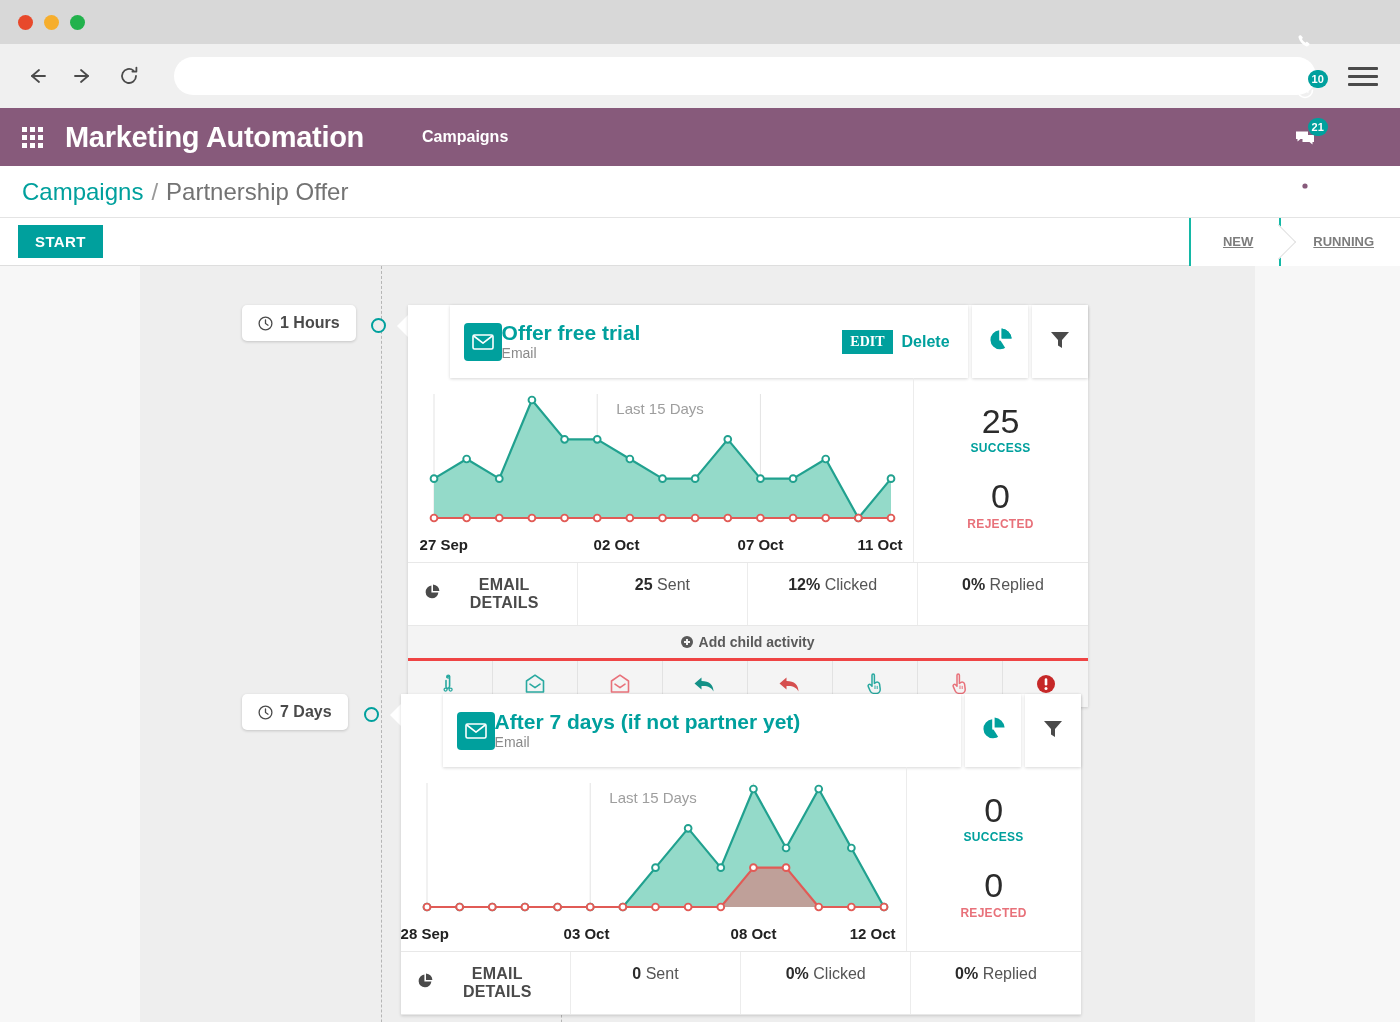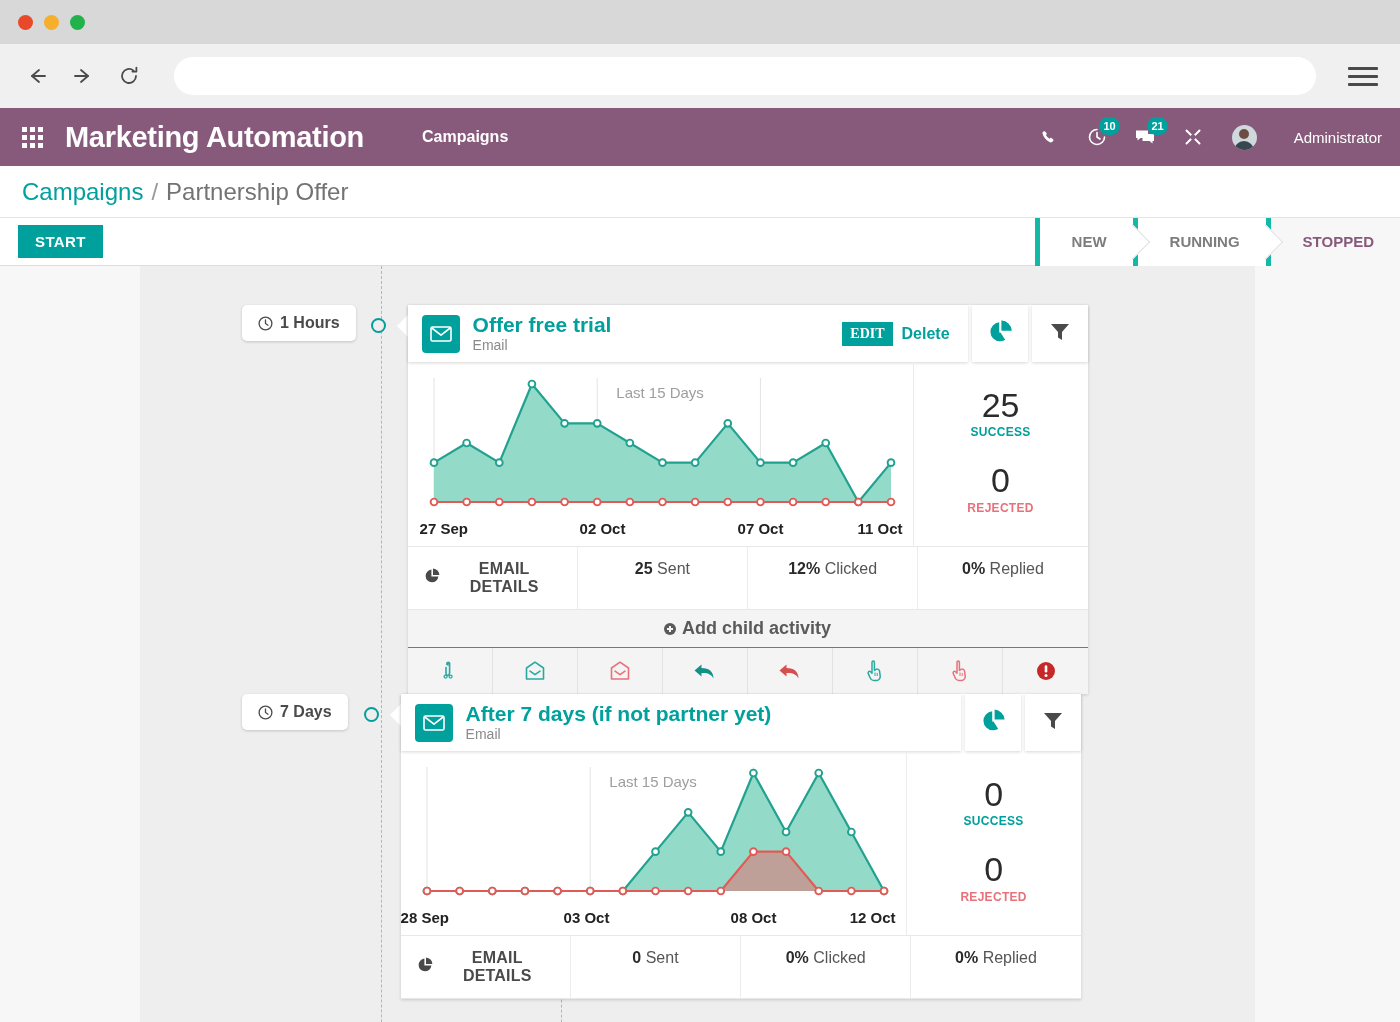--- a/index.html
+++ b/index.html
@@ -40,21 +40,21 @@
   
   .app-bar {
     height: 58px; background: #875A7B; display: flex; align-items: center;
     padding: 0 18px 0 16px; color: #fff;
   }
   .apps-grid { display: grid; grid-template-columns: repeat(3, 5px);
     grid-template-rows: repeat(3, 5px); gap: 3px; margin-right: 22px; margin-left: 6px; }
   .apps-grid i { display: block; width: 5px; height: 5px; background: #fff; }
   .app-title { font-size: 29px; font-weight: bold; letter-spacing: -0.3px; white-space: nowrap; }
   .app-menu { margin-left: 58px; font-size: 16px; font-weight: bold; white-space: nowrap; }
-  .app-bar-right { margin-left: auto; display: flex; align-items: center; gap: 22px; }
+  .app-bar-right { margin-left: auto; display: flex; align-items: center; gap: 22px; flex-direction: column; }
   .sysicon { position: relative; width: 26px; height: 26px; display: flex;
     align-items: center; justify-content: center; color: #fff; }
   .sysicon svg { display: block; }
   .badge {
     position: absolute; top: -7px; right: -10px; background: #00a09d; color: #fff;
     font-size: 11px; font-weight: bold; border-radius: 9px; min-width: 19px;
     height: 18px; padding: 0 4px; display: flex; align-items: center; justify-content: center;
   }
   .user-box { display: flex; align-items: center; gap: 9px; margin-left: 4px; }
   .avatar {
@@ -82,22 +82,23 @@
     padding-left: 18px; border-bottom: 1px solid #dedede;
   }
   .start-btn {
     background: #00a09d; color: #fff; border: none; font-weight: bold;
     font-size: 15px; padding: 8px 17px; letter-spacing: 0.4px;
     font-family: "Liberation Sans", sans-serif; cursor: pointer;
   }
   .statusbar { margin-left: auto; display: flex; height: 48px; align-items: stretch; }
   .status-step {
     position: relative; display: flex; align-items: center; padding: 0 26px 0 32px;
-    font-size: 15px; font-weight: bold; color: #7d7d7d; background: #fff;
-    border-left: 5px solid #14b8a6;
+    font-size: 13px; font-weight: bold; color: #7d7d7d; background: #fff;
+    border-left: 2px solid #14b8a6;
+    text-decoration: underline;
   }
   .status-step::after {
     content: ''; position: absolute; right: -12px; top: 50%; width: 24px; height: 24px;
     background: inherit; transform: translateY(-50%) rotate(45deg);
     border-top: 1px solid #e0e0e0; border-right: 1px solid #e0e0e0; z-index: 2;
   }
   .status-step.active { color: #875A7B; background: #f7f7f7; }
   .status-step.active::after { background: #f7f7f7; }
   .status-step:last-child::after { display: none; }
 
@@ -125,22 +126,22 @@
   }
   .connector-arrow {
     width: 0; height: 0; border-top: 11px solid transparent;
     border-bottom: 11px solid transparent; border-right: 11px solid #ffffff; flex: none;
   }
 
   .card { width: 680px; background: #fff; box-shadow: 0 1px 3px rgba(0,0,0,.16); }
 
   .card-headrow { display: flex; align-items: stretch; }
   .card-head {
-    flex: 1; display: flex; align-items: center; gap: 13px; padding: 8px 14px;
-    background: #fff; box-shadow: 0 1px 3px rgba(0,0,0,.16); min-height: 56px;
+    flex: 1; display: flex; align-items: center; gap: 0; padding: 16px 14px;
+    background: #fff; box-shadow: 0 1px 3px rgba(0,0,0,.16); min-height: 56px; margin-left: 42px;
   }
   .mail-badge {
     width: 38px; height: 38px; background: #00a09d; border-radius: 4px;
     display: flex; align-items: center; justify-content: center; flex: none;
   }
   .card-titles { display: flex; flex-direction: column; justify-content: center; }
   .card-title { font-size: 21px; font-weight: bold; color: #00a09d; line-height: 1.1; }
   .card-sub { font-size: 14px; color: #8a8a8a; line-height: 1.3; }
   .head-actions { margin-left: auto; display: flex; align-items: center; gap: 9px; padding-right: 4px; }
   .edit-btn {
@@ -182,23 +183,23 @@
   .details-row { display: flex; border-bottom: 1px solid #e8e8e8; }
   .details-cell {
     flex: 1; text-align: center; padding: 13px 16px; font-size: 16px; color: #555;
     border-left: 1px solid #ececec;
   }
   .details-cell:first-child { border-left: none; display: flex; align-items: center;
     justify-content: center; gap: 8px; font-weight: bold; color: #4a4a4a; letter-spacing: .2px; }
   .details-cell b { color: #2b2b2b; }
 
   .add-child {
-    text-align: center; padding: 8px 0; font-size: 18px; font-weight: bold;
+    text-align: center; padding: 8px 0; font-size: 14px; font-weight: bold;
     color: #5a5a5a; background: #f4f4f4; display: flex; align-items: center;
-    justify-content: center; gap: 6px; cursor: pointer; border-bottom: 1px solid #ef4444;
+    justify-content: center; gap: 6px; cursor: pointer; border-bottom: 3px solid #ef4444;
   }
   .plus-ico { width: 12px; height: 12px; border-radius: 50%; background: #5a5a5a;
     position: relative; flex: none; }
   .plus-ico::before, .plus-ico::after {
     content: ''; position: absolute; background: #f4f4f4; left: 50%; top: 50%;
   }
   .plus-ico::before { width: 6px; height: 2px; transform: translate(-50%,-50%); }
   .plus-ico::after { width: 2px; height: 6px; transform: translate(-50%,-50%); }
 
   .icon-row { display: flex; background: #f4f4f4; }
@@ -300,21 +301,20 @@
   <span class="bc-link">Campaigns</span>
   <span class="bc-sep">/</span>
   <span class="bc-current">Partnership Offer</span>
 </div>
 
 <div class="control-bar">
   <button class="start-btn">START</button>
   <div class="statusbar">
     <span class="status-step">NEW</span>
     <span class="status-step">RUNNING</span>
-    <span class="status-step active">STOPPED</span>
   </div>
 </div>
 
 <div class="canvas">
   <div class="canvas-inner"></div>
   <div class="dashed-line" style="left:381px;"></div>
   <div class="dashed-line" style="left:561px; top:604px;"></div>
 
   <div class="activity-row" style="left:242px; top:39px;">
     <div class="delay-pill">
@@ -401,21 +401,21 @@
               <circle cx="287.14285714285717" cy="140" r="3.4" fill="#fff" stroke="#e15b56" stroke-width="1.9"></circle>
               <circle cx="319.7857142857143" cy="140" r="3.4" fill="#fff" stroke="#e15b56" stroke-width="1.9"></circle>
               <circle cx="352.42857142857144" cy="140" r="3.4" fill="#fff" stroke="#e15b56" stroke-width="1.9"></circle>
               <circle cx="385.07142857142856" cy="140" r="3.4" fill="#fff" stroke="#e15b56" stroke-width="1.9"></circle>
               <circle cx="417.7142857142857" cy="140" r="3.4" fill="#fff" stroke="#e15b56" stroke-width="1.9"></circle>
               <circle cx="450.35714285714283" cy="140" r="3.4" fill="#fff" stroke="#e15b56" stroke-width="1.9"></circle>
               <circle cx="483" cy="140" r="3.4" fill="#fff" stroke="#e15b56" stroke-width="1.9"></circle>
             </svg>
           <div class="chart-caption">Last 15 Days</div>
           <div class="axis-label" style="left:12px;">27 Sep</div>
-          <div class="axis-label" style="left:172px;">02 Oct</div>
+          <div class="axis-label" style="left:186px;">02 Oct</div>
           <div class="axis-label" style="left:330px;">07 Oct</div>
           <div class="axis-label" style="right:10px;">11 Oct</div>
         </div>
         <div class="stats-col">
           <span class="stat-num">25</span>
           <span class="stat-lbl success">SUCCESS</span>
           <span class="stat-gap"></span>
           <span class="stat-num">0</span>
           <span class="stat-lbl rejected">REJECTED</span>
         </div>

